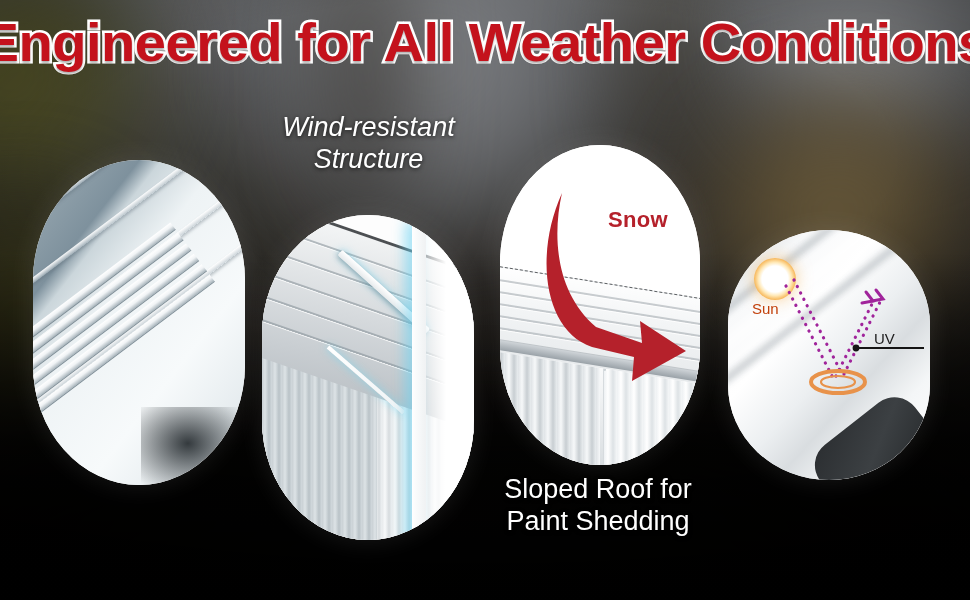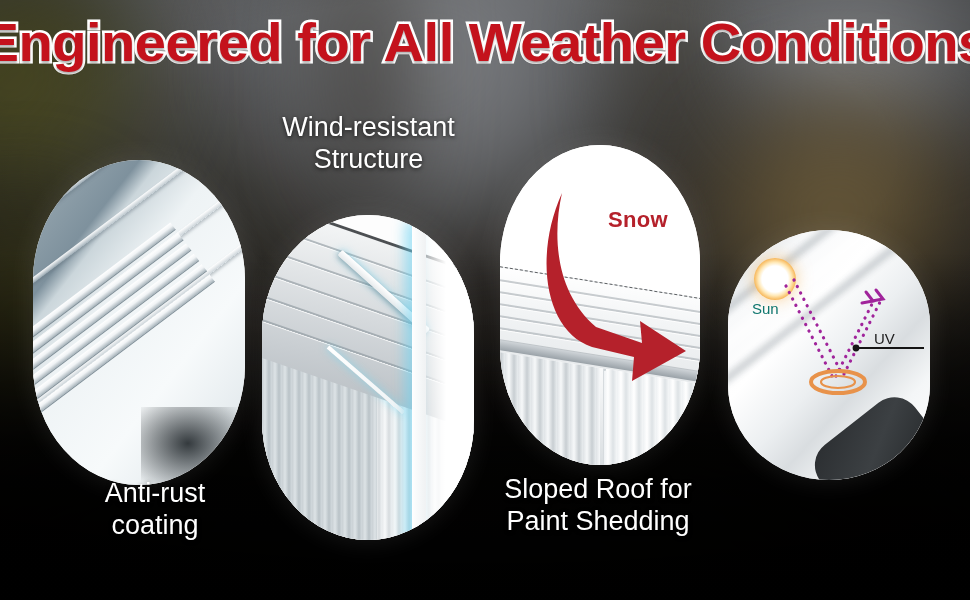--- a/index.html
+++ b/index.html
@@ -259,30 +259,30 @@
     position:absolute; left:26px; top:28px; width:42px; height:42px; z-index:6;
     border-radius:50%;
     background:radial-gradient(circle at 50% 50%,
       #ffffff 0%, #ffffff 44%,
       #ffe9b8 56%, #f6b14e 72%,
       rgba(246,177,78,.55) 85%, rgba(246,177,78,0) 100%);
     box-shadow:0 0 16px rgba(246,177,78,.55);
   }
   .sun-label {
     position:absolute; left:24px; top:70px; z-index:6;
-    color:#0f766e; font-size:15px;
+    color:#c2410c; font-size:15px;
   }
   .uv-label {
     position:absolute; left:146px; top:100px; z-index:6;
     color:#1d1d1d; font-size:15px;
   }
 
   
   #cap1 { left:0px;   top:478px; width:310px; }
-  #cap2 { left:236px; top:112px; width:265px; }
+  #cap2 { left:236px; top:112px; width:265px;font-style:italic; }
   #cap3 { left:438px; top:474px; width:320px; }
   #cap4 { left:700px; top:110px; width:270px; }
 </style>
 </head>
 <body>
 
 <div id="stage">
 
   <div class="bg-layer bg-base">
     <div class="bg-blob blob-olive-tl"></div>
@@ -312,22 +312,20 @@
         <div class="p1-sheet" style="top:0px;"></div>
         <div class="p1-sheet" style="top:13px;"></div>
         <div class="p1-sheet" style="top:26px;"></div>
         <div class="p1-sheet" style="top:39px;"></div>
         <div class="p1-sheet" style="top:52px;"></div>
         <div class="p1-sheet" style="top:65px;"></div>
       </div>
       <div class="p1-shadow"></div>
     </div>
   </div>
-  <div class="caption" id="cap1">Anti-rust
-coating</div>
 
   <div class="panel" id="panel2">
     <div class="inner">
       <div class="p2-bg"></div>
       <div class="p2-wall"></div>
       <div class="p2-wall-dark"></div>
       <div class="p2-roof">
         <div class="p2-roof-rib" style="top:22px;"></div>
         <div class="p2-roof-rib" style="top:46px;"></div>
         <div class="p2-roof-rib" style="top:70px;"></div>

